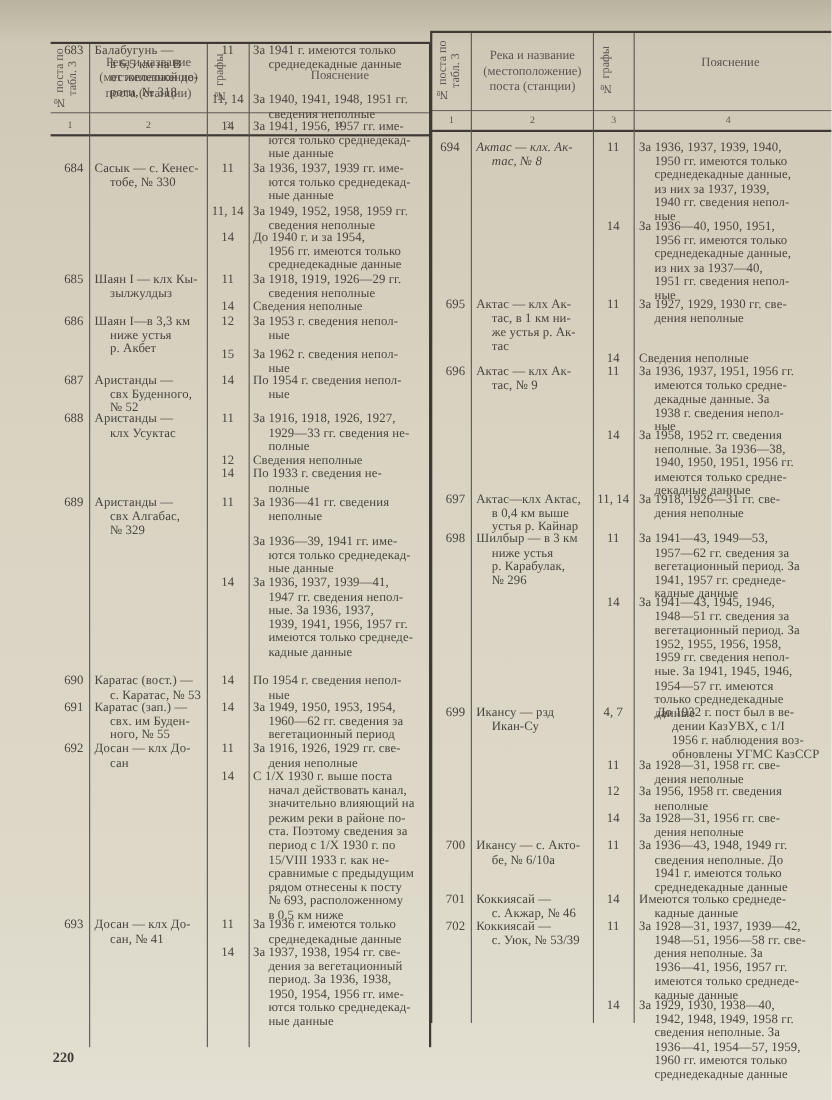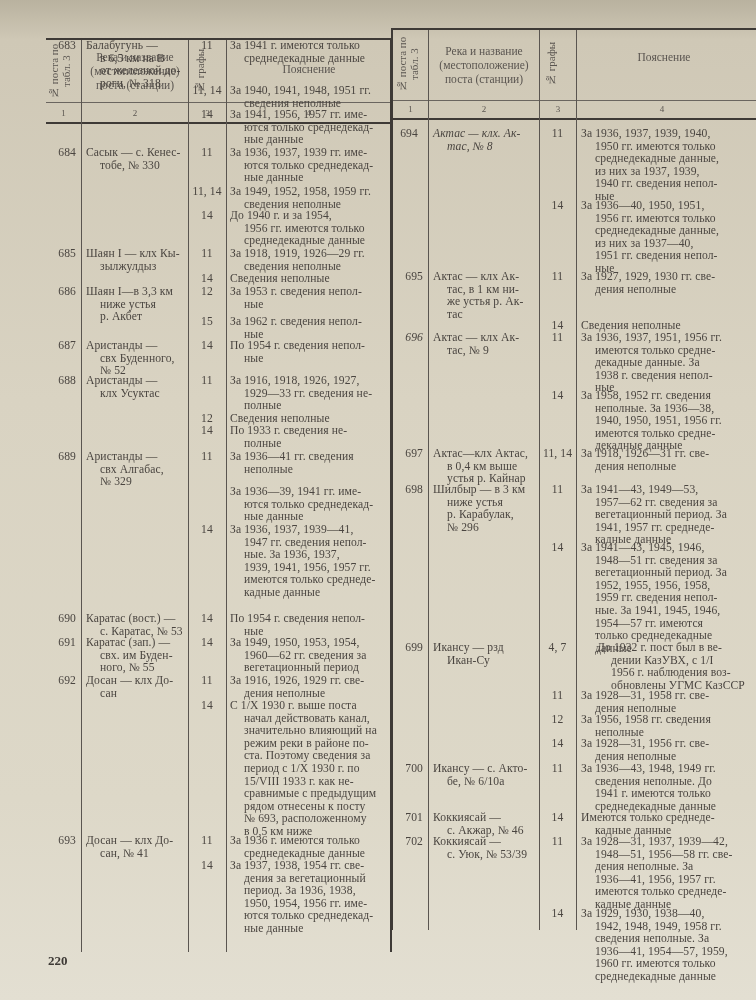--- a/index.html
+++ b/index.html
@@ -306,21 +306,21 @@
       </div>
       <div class="cell graf" style="left:148px;top:243px;width:37px;">11</div>
       <div class="cell expl" style="left:190px;top:243px;width:166px;">
         <div>За 1927, 1929, 1930 гг. све-</div>
         <div class="cont">дения неполные</div>
       </div>
       <div class="cell graf" style="left:148px;top:292px;width:37px;">14</div>
       <div class="cell expl" style="left:190px;top:292px;width:166px;">
         <div>Сведения неполные</div>
       </div>
-      <div class="cell num" style="left:4px;top:304px;width:28px;font-style:italic;">696</div>
+      <div class="cell num" style="left:4px;top:304px;width:28px;">696</div>
       <div class="cell name" style="left:42px;top:304px;width:106px;">
         <div>Актас — клх Ак-</div>
         <div class="cont">тас, № 9</div>
       </div>
       <div class="cell graf" style="left:148px;top:304px;width:37px;">11</div>
       <div class="cell expl" style="left:190px;top:304px;width:166px;">
         <div>За 1936, 1937, 1951, 1956 гг.</div>
         <div class="cont">имеются только средне-</div>
         <div class="cont">декадные данные. За</div>
         <div class="cont">1938 г. сведения непол-</div>

